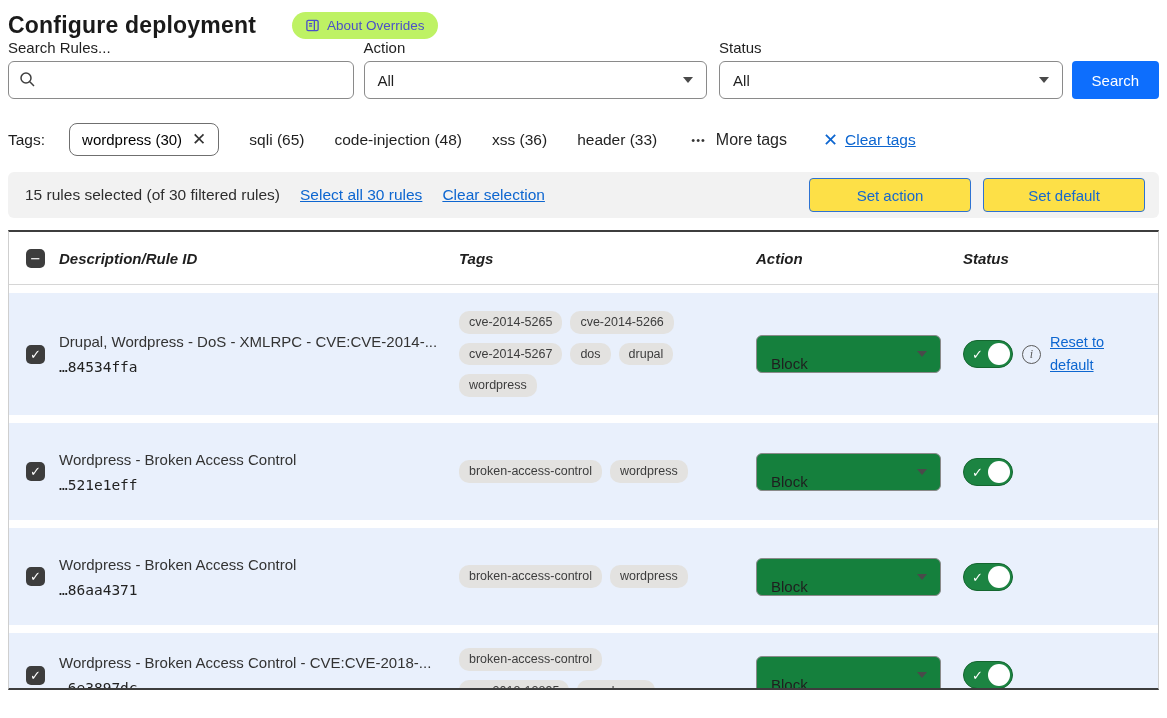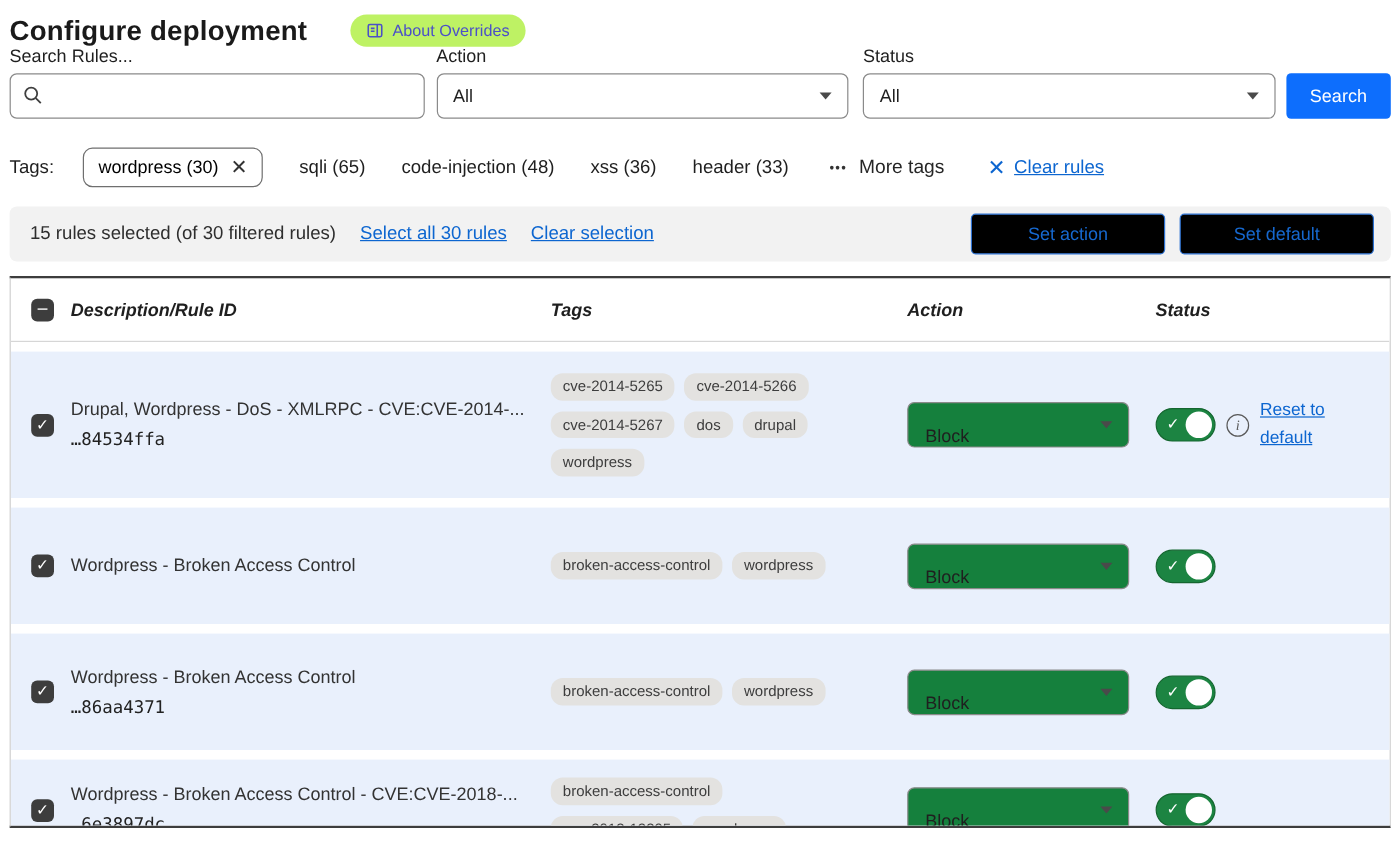--- a/index.html
+++ b/index.html
@@ -66,21 +66,21 @@
 
   
   .selbar {
     margin-top: 16px; height: 46px; background: #f2f2f2; border-radius: 6px;
     display: flex; align-items: center; padding: 0 14px 0 17px;
   }
   .selbar-summary { font-size: 15.5px; color: #2e2e2e; }
   .sel-link { font-size: 15.5px; color: #0d66d0; text-decoration: underline; margin-left: 20px; background: none; border: none; font-family: inherit; cursor: pointer; }
   .selbar-btns { margin-left: auto; display: flex; gap: 12px; }
   .outline-btn {
-    width: 162px; height: 34px; background: #000000; border: 1px solid #2e72d2; border-radius: 4px;
+    width: 162px; height: 34px; background: #fde047; border: 1px solid #2e72d2; border-radius: 4px;
     color: #1668cf; font-size: 15px; font-family: inherit; cursor: pointer;
   }
 
   
   .rtable {
     margin-top: 12px; border-top: 2px solid #3d3d3d; border-bottom: 2px solid #3d3d3d;
     border-left: 1px solid #cfcfcf; border-right: 1px solid #cfcfcf;
     height: 460px; overflow: hidden; background: #fff;
   }
   .thead { display: flex; align-items: center; height: 53px; background: #fff; border-bottom: 1px solid #d6d6d6; }
@@ -191,21 +191,21 @@
     <button class="plain-tag">sqli (65)</button>
     <button class="plain-tag">code-injection (48)</button>
     <button class="plain-tag">xss (36)</button>
     <button class="plain-tag">header (33)</button>
     <button class="more-tags">
       <span class="dots">•••</span>
       <span>More tags</span>
     </button>
     <button class="clear-tags">
       <span class="x">✕</span>
-      <span class="lbl">Clear rules</span>
+      <span class="lbl">Clear tags</span>
     </button>
   </div>
 
   <div class="selbar">
     <span class="selbar-summary">15 rules selected (of 30 filtered rules)</span>
     <button class="sel-link">Select all 30 rules</button>
     <button class="sel-link">Clear selection</button>
     <div class="selbar-btns">
       <button class="outline-btn">Set action</button>
       <button class="outline-btn">Set default</button>
@@ -256,20 +256,21 @@
         <button class="reset-link">Reset to default</button>
       </div>
     </div>
 
     <div class="row r2">
       <div class="c-check">
         <button class="checkbox">✓</button>
       </div>
       <div class="c-desc">
         <div class="desc-line">Wordpress - Broken Access Control</div>
+        <div class="rule-id">…521e1eff</div>
       </div>
       <div class="c-tags">
         <div class="tagwrap">
           <span class="pill">broken-access-control</span>
           <span class="pill">wordpress</span>
         </div>
       </div>
       <div class="c-action">
         <div class="action-select">
           <span>Block</span>

